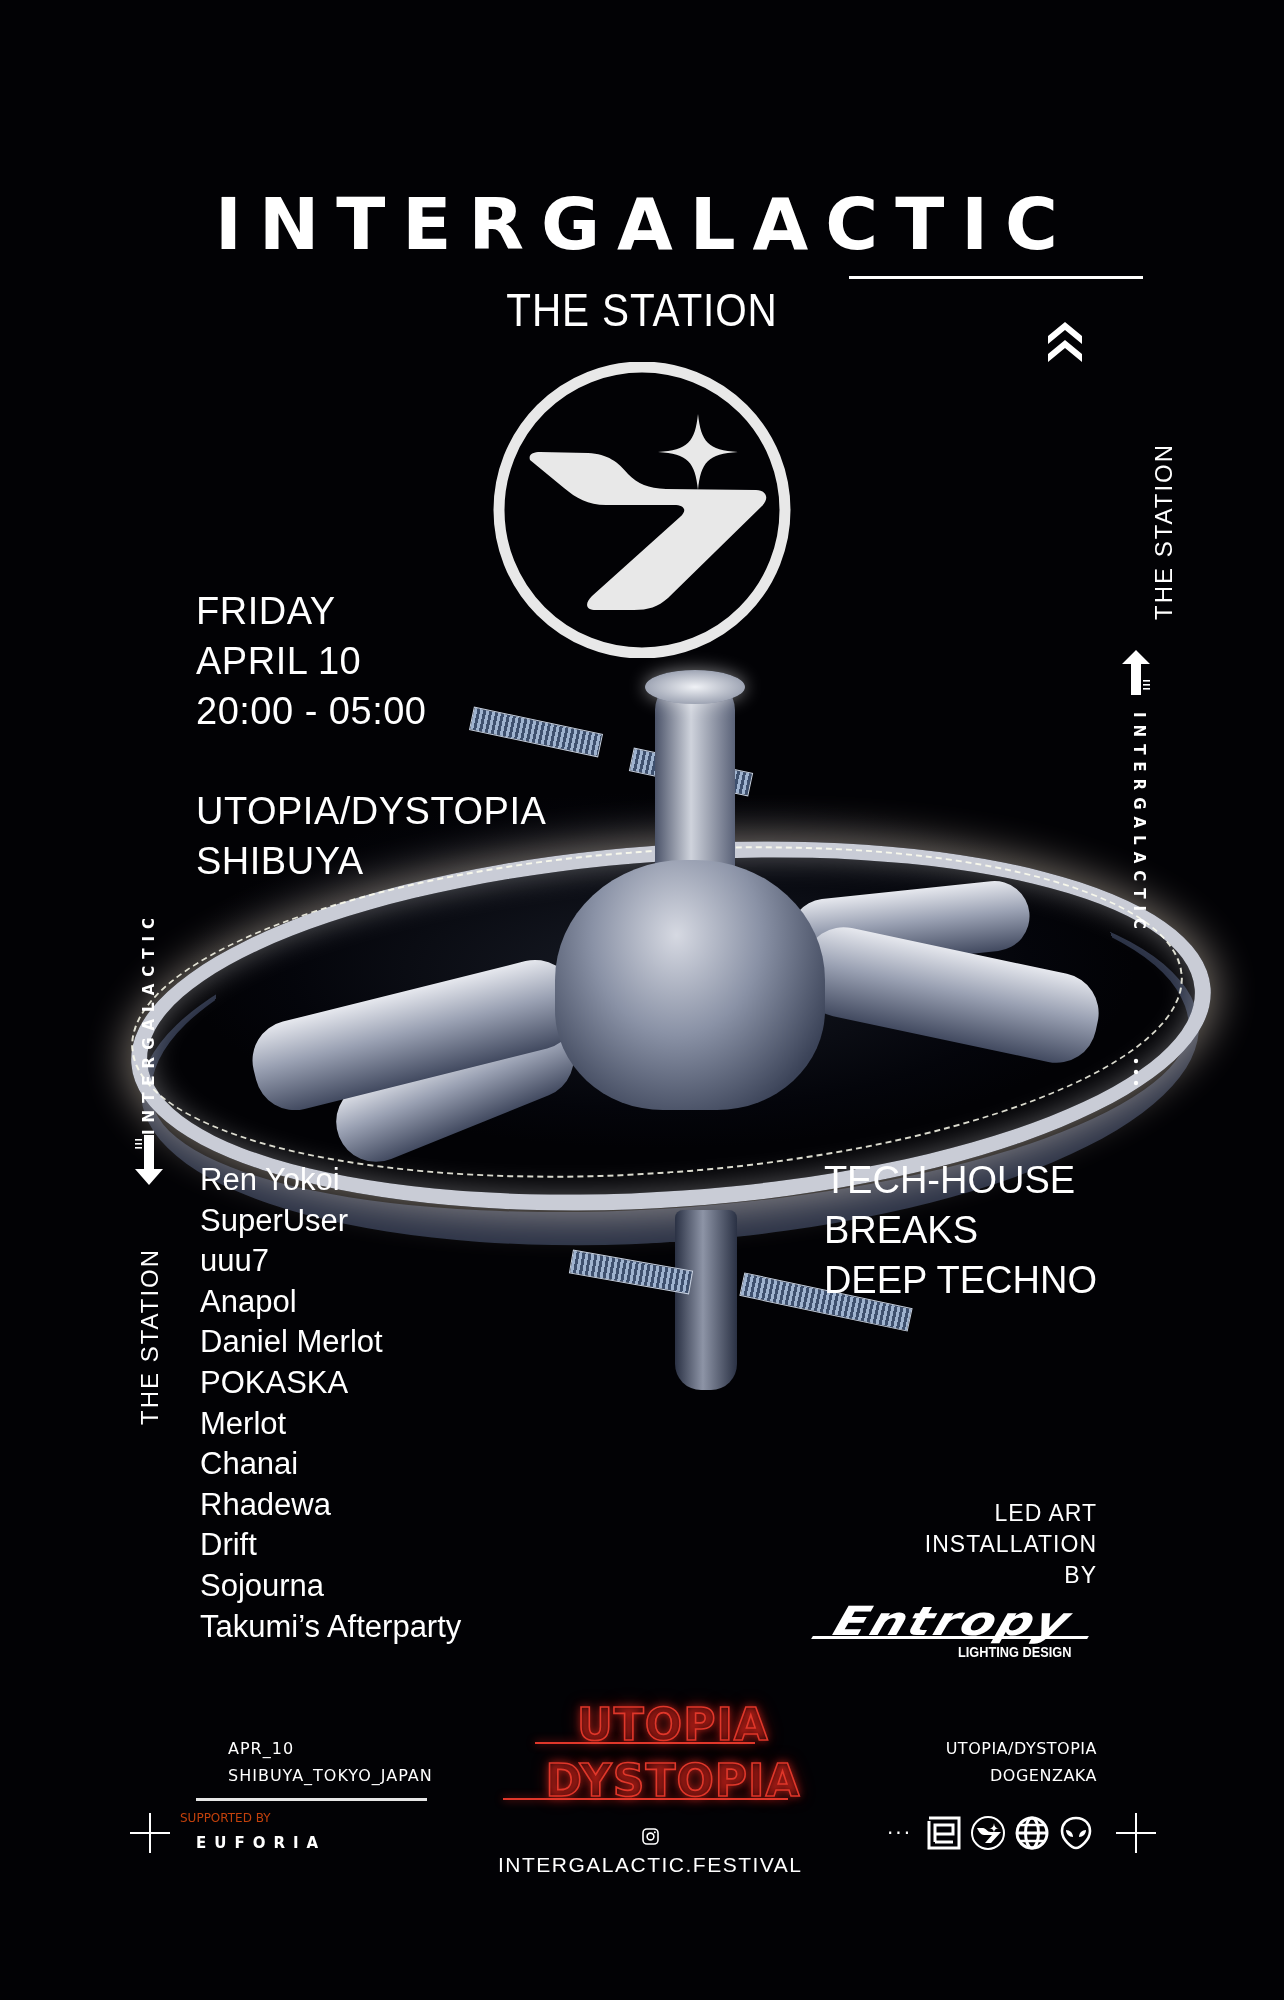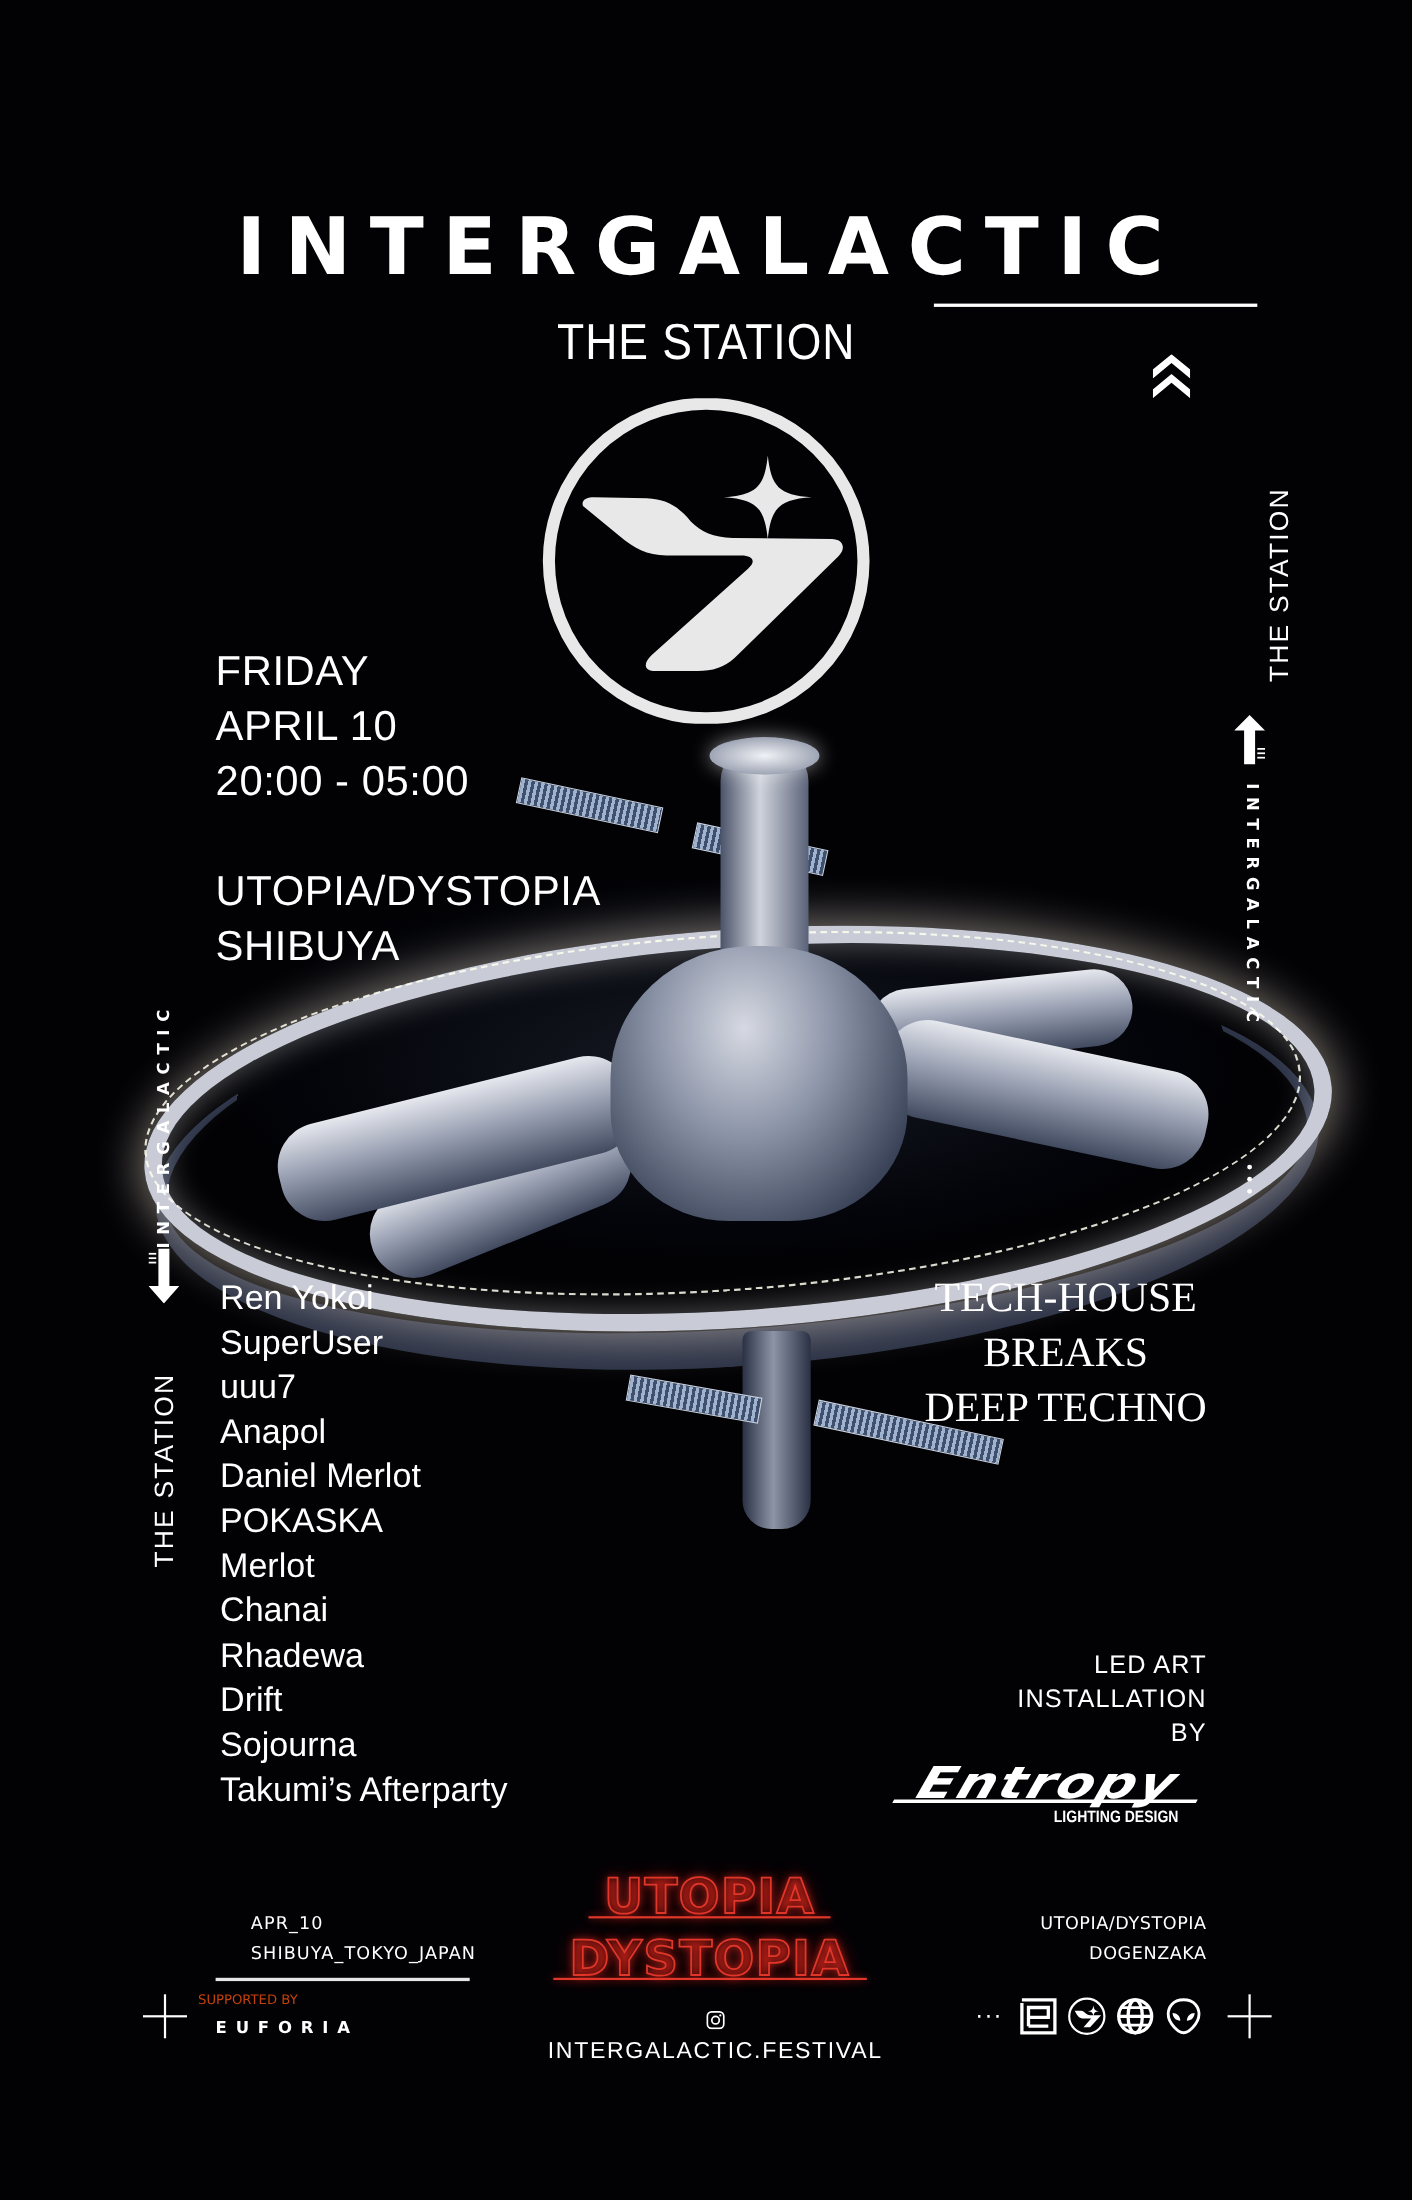--- a/index.html
+++ b/index.html
@@ -112,22 +112,22 @@
 
   
   .lineup {
     position: absolute; left: 200px; top: 1160px;
     font-family: "Liberation Sans", sans-serif; font-size: 31px; line-height: 40.6px;
   }
   .lineup .artist { display: block; white-space: nowrap; }
 
   
   .genres {
-    position: absolute; right: 187px; top: 1155px; text-align: center;
-    font-family: Liberation Serif, serif; font-size: 38px; line-height: 50px;
+    position: absolute; right: 187px; top: 1155px; text-align: left;
+    font-family: Liberation Sans, sans-serif; font-size: 38px; line-height: 50px;
   }
   .genres .genre { display: block; white-space: nowrap; }
 
   
   .led {
     position: absolute; right: 187px; top: 1498px; text-align: right;
     font-family: "Liberation Sans", sans-serif; font-size: 23px; line-height: 31px;
     letter-spacing: 1px;
   }
   .led .ln { display: block; }
@@ -185,21 +185,21 @@
     font-family: "DejaVu Sans", sans-serif; font-weight: bold; font-size: 15px; letter-spacing: 8px;
   }
   .plus { position: absolute; width: 40px; height: 40px; }
   .plus::before, .plus::after { content: ""; position: absolute; background: #fff; }
   .plus::before { left: 0; top: 19px; width: 40px; height: 2px; }
   .plus::after { left: 19px; top: 0; width: 2px; height: 40px; }
   .plus-left { left: 130px; top: 1813px; }
   .plus-right { left: 1116px; top: 1813px; }
 
   .neon {
-    position: absolute; left: 490px; top: 1697px; width: 310px; text-align: center;
+    position: absolute; left: 518px; top: 1697px; width: 310px; text-align: center;
     font-family: "DejaVu Sans", sans-serif; font-weight: bold; font-size: 44px; line-height: 56px;
     color: transparent; -webkit-text-stroke: 1.6px #e0372a;
     text-shadow: 0 0 8px rgba(230,40,30,0.75), 0 0 18px rgba(200,30,20,0.45);
     letter-spacing: 1px;
   }
   .neon .ln { display: block; }
   .neon-bar { position: absolute; height: 2px; background: #e0372a; box-shadow: 0 0 8px rgba(230,40,30,0.8); }
   .neon-bar.b1 { left: 535px; top: 1742px; width: 220px; }
   .neon-bar.b2 { left: 503px; top: 1798px; width: 285px; }
 

